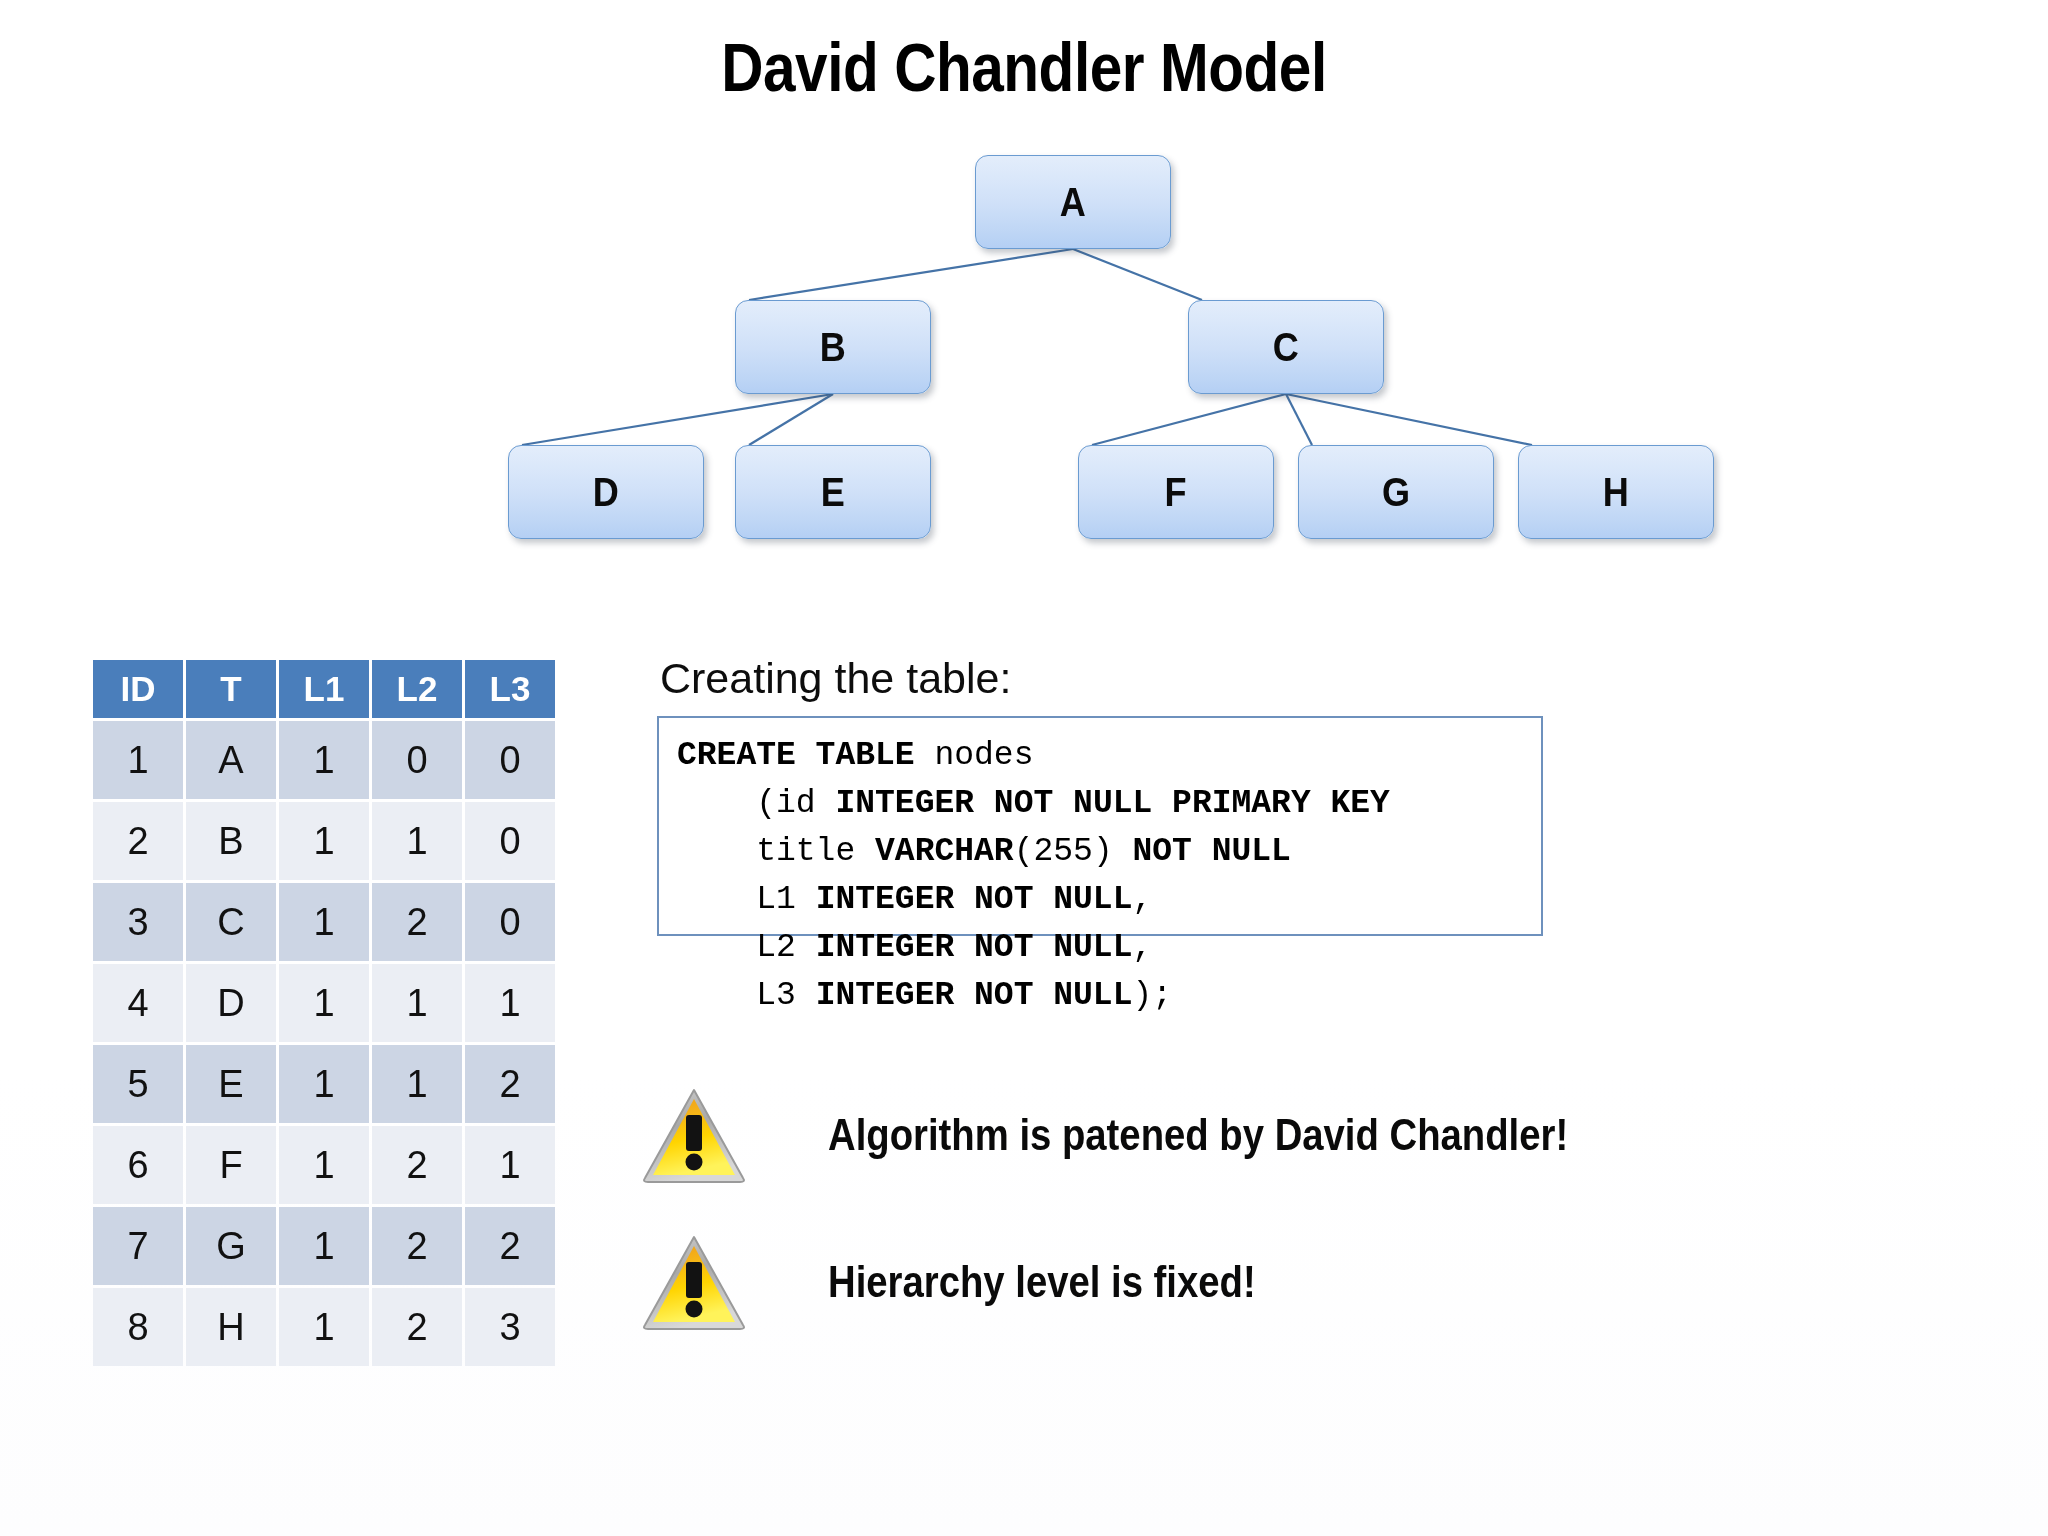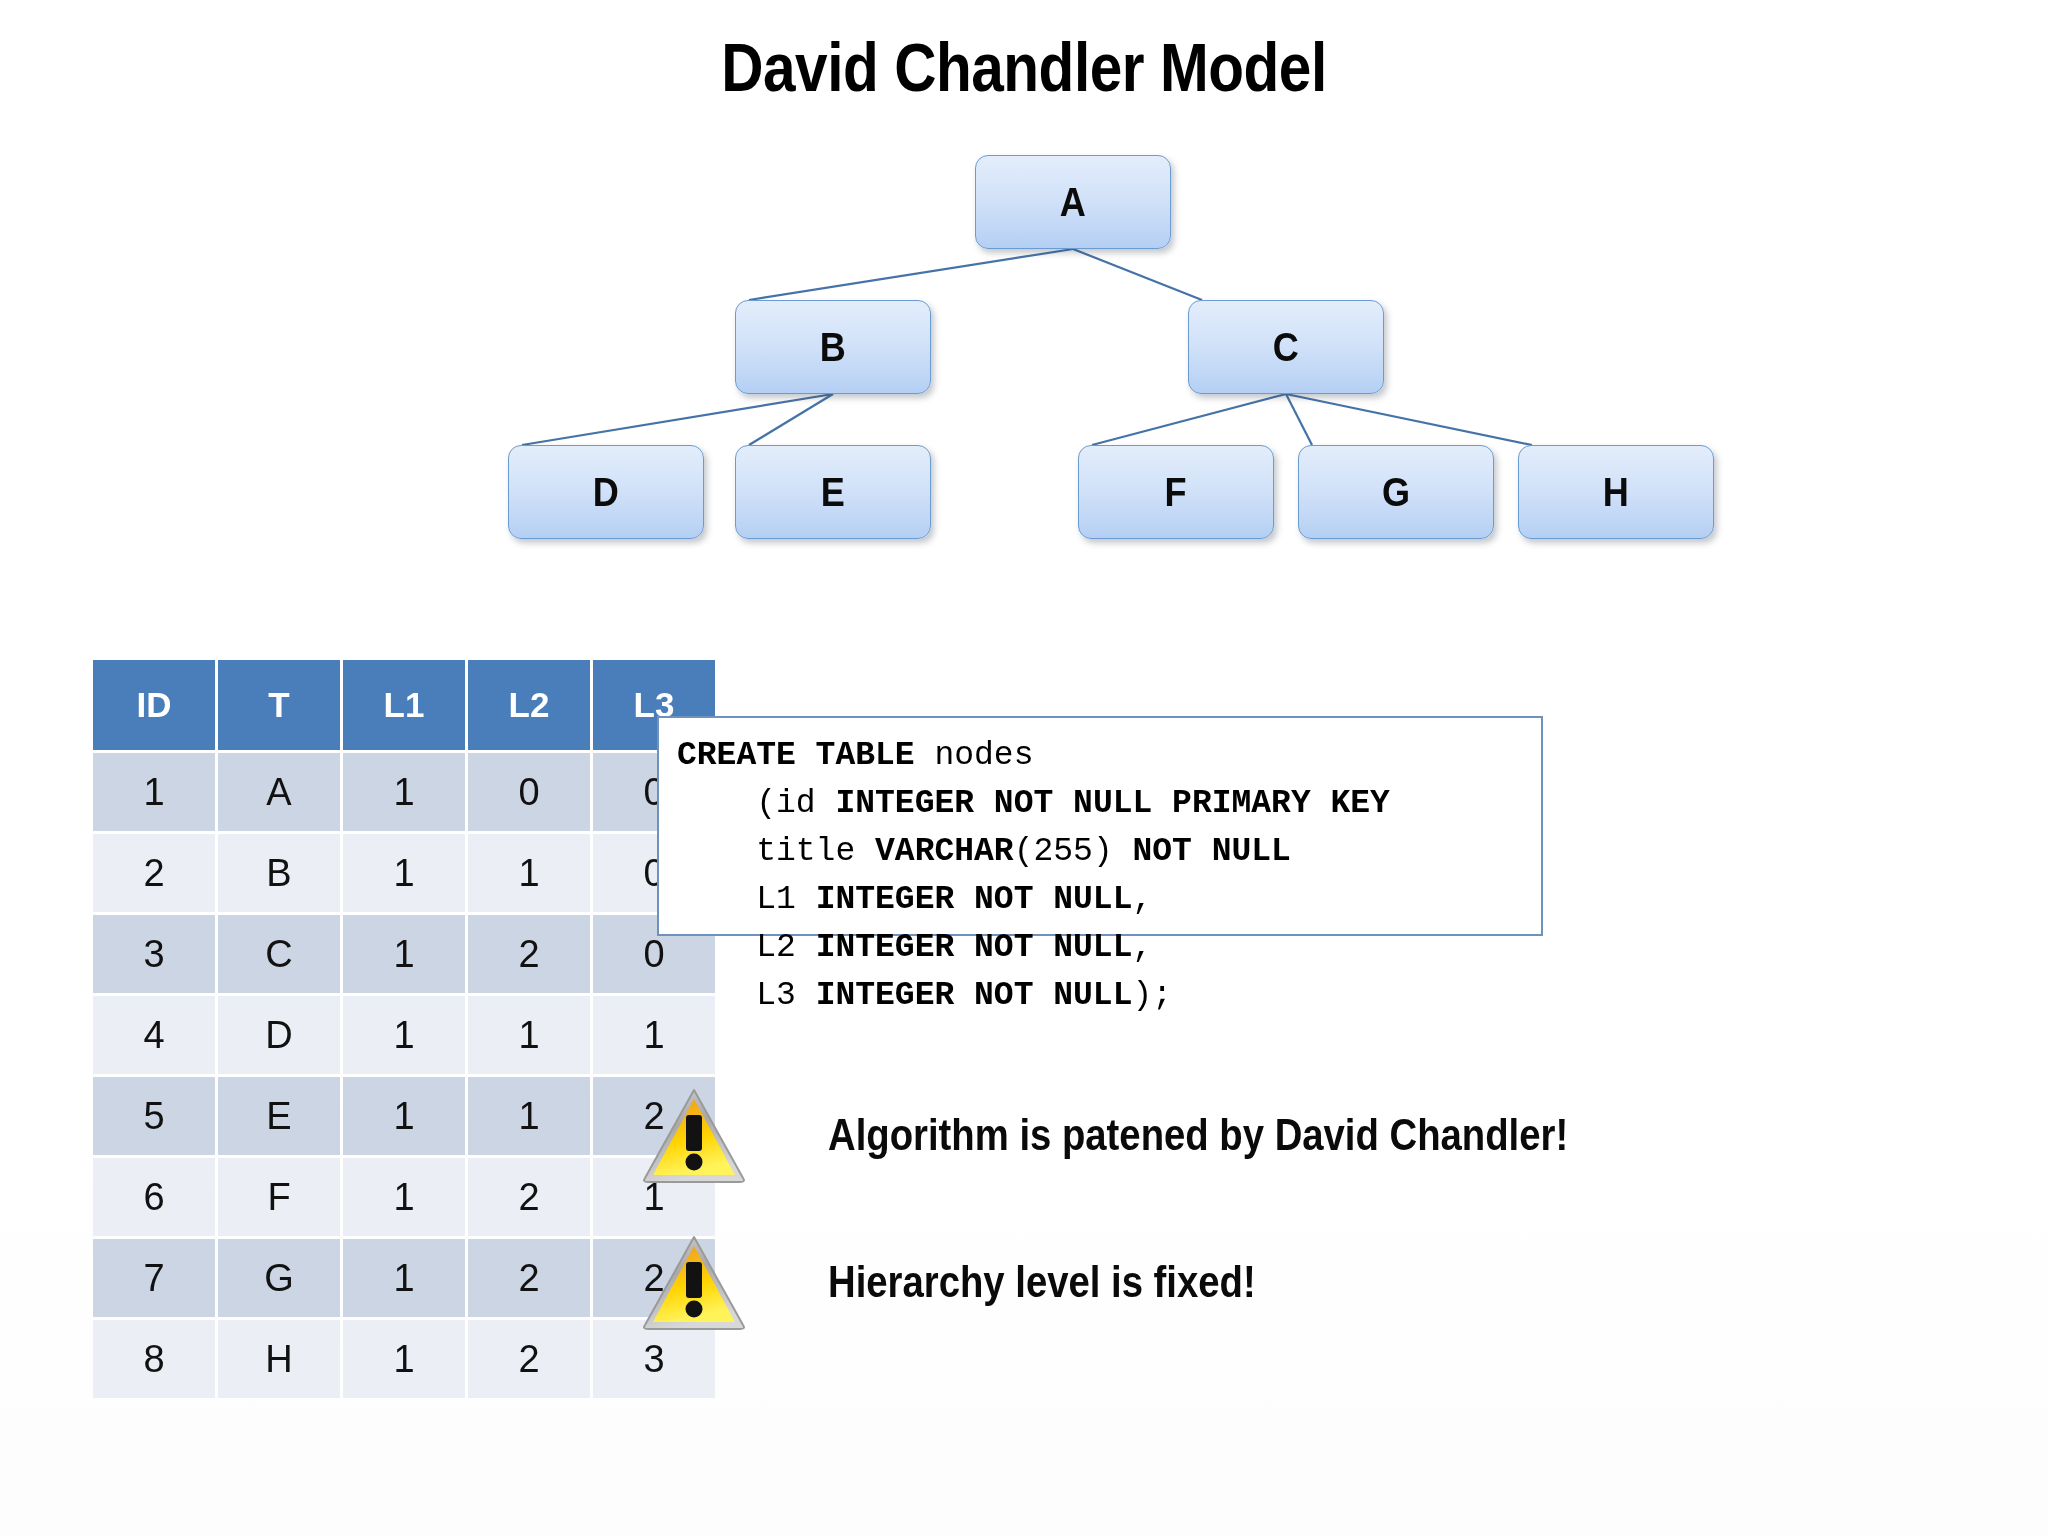--- a/index.html
+++ b/index.html
@@ -91,21 +91,21 @@
   #data-table th {
     width: 90px;
     height: 58px;
     background: #4a7ebb;
     color: #ffffff;
     font-family: "Liberation Sans", sans-serif;
     font-weight: bold;
     font-size: 35px;
     text-align: center;
     vertical-align: middle;
-    padding: 16px;
+    padding: 0;
     border: 0;
   }
   #data-table td {
     width: 90px;
     height: 78px;
     font-family: "Liberation Sans", sans-serif;
     font-weight: normal;
     font-size: 38px;
     color: #111111;
     text-align: center;
@@ -292,20 +292,21 @@
         <tr class="band-light">
           <td>8</td>
           <td>H</td>
           <td>1</td>
           <td>2</td>
           <td>3</td>
         </tr>
       </tbody>
   </table>
 
+  <div id="creating-label">Creating the table:</div>
 
   <div id="code-box">
     <pre id="code-block"><span class="kw">CREATE TABLE </span><span class="id">nodes</span>
 <span class="id">    (id </span><span class="kw">INTEGER NOT NULL PRIMARY KEY</span>
 <span class="id">    title </span><span class="kw">VARCHAR</span><span class="id">(255) </span><span class="kw">NOT NULL</span>
 <span class="id">    L1 </span><span class="kw">INTEGER NOT NULL</span><span class="id">,</span>
 <span class="id">    L2 </span><span class="kw">INTEGER NOT NULL</span><span class="id">,</span>
 <span class="id">    L3 </span><span class="kw">INTEGER NOT NULL</span><span class="id">);</span></pre>
   </div>
 

